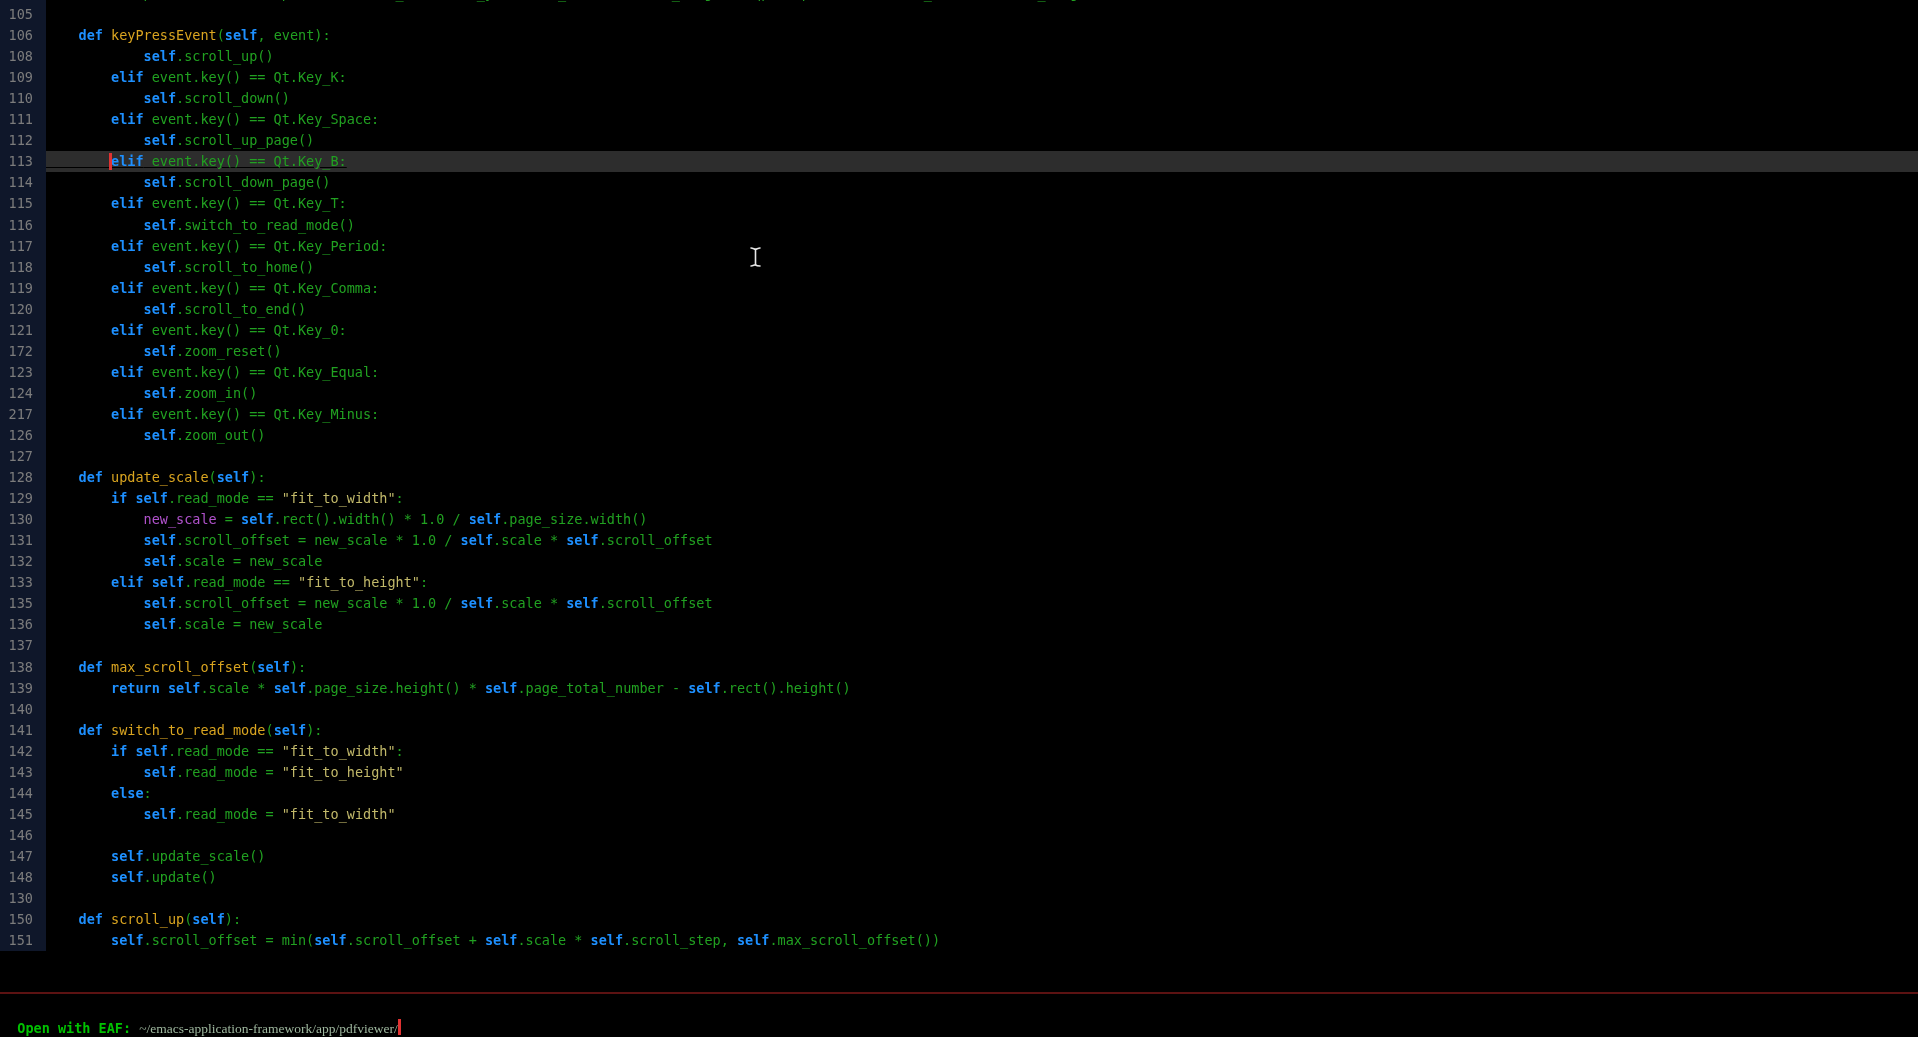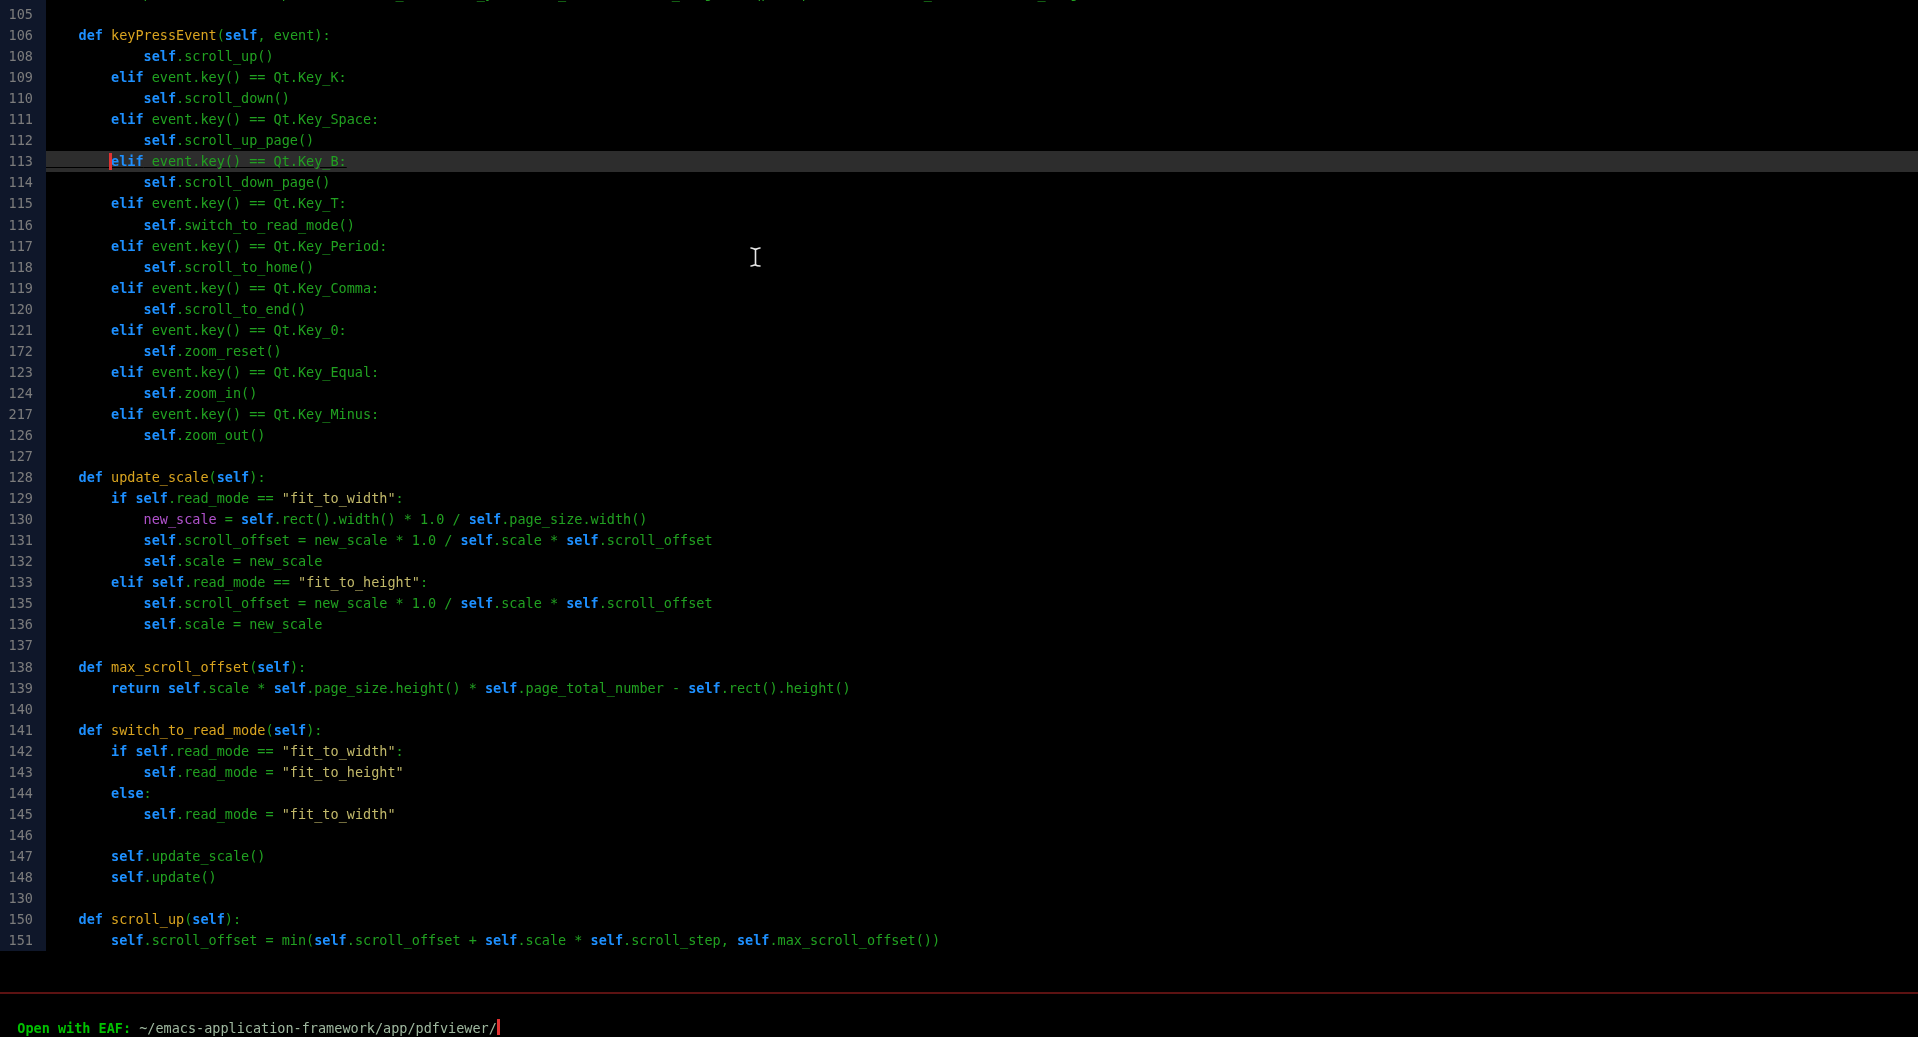--- a/index.html
+++ b/index.html
@@ -47,21 +47,21 @@
   }
   #modeline-separator{
     position:absolute;left:0;top:992px;width:100%;height:2px;
     background:var(--c-sep);
   }
   #minibuffer{
     position:absolute;left:1px;top:997px;height:21px;line-height:21px;
     font-size:13.5px;white-space:pre;
   }
   #mb-prompt{ color:var(--c-prompt); font-weight:bold;margin-top:24px; }
-  #mb-value{ color:var(--c-path); }
+  #mb-value{ color:var(--c-path);font-family:Liberation Serif, serif; }
   #mb-cursor{
     display:inline-block;width:3px;height:16px;
     background:var(--c-red);vertical-align:-2px;
   }
   #tray{
     position:absolute;right:-4px;top:1019px;height:20px;line-height:20px;
     font-family:"DejaVu Sans", sans-serif;
     font-size:13.5px;
     color:var(--c-tray);
     white-space:pre;

